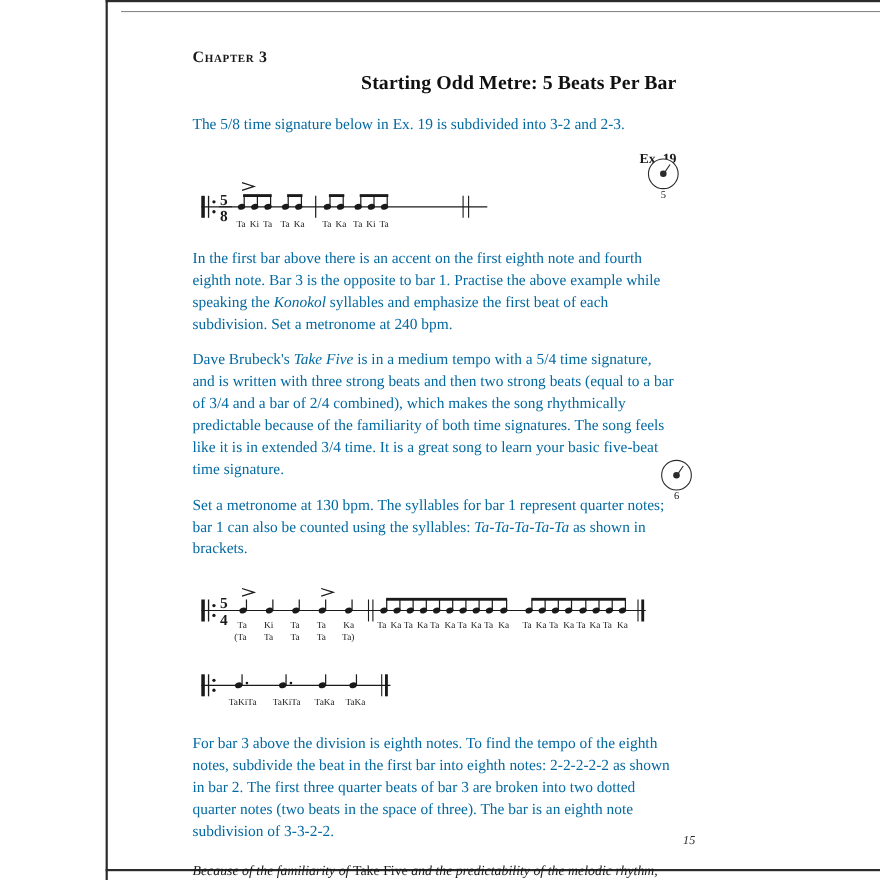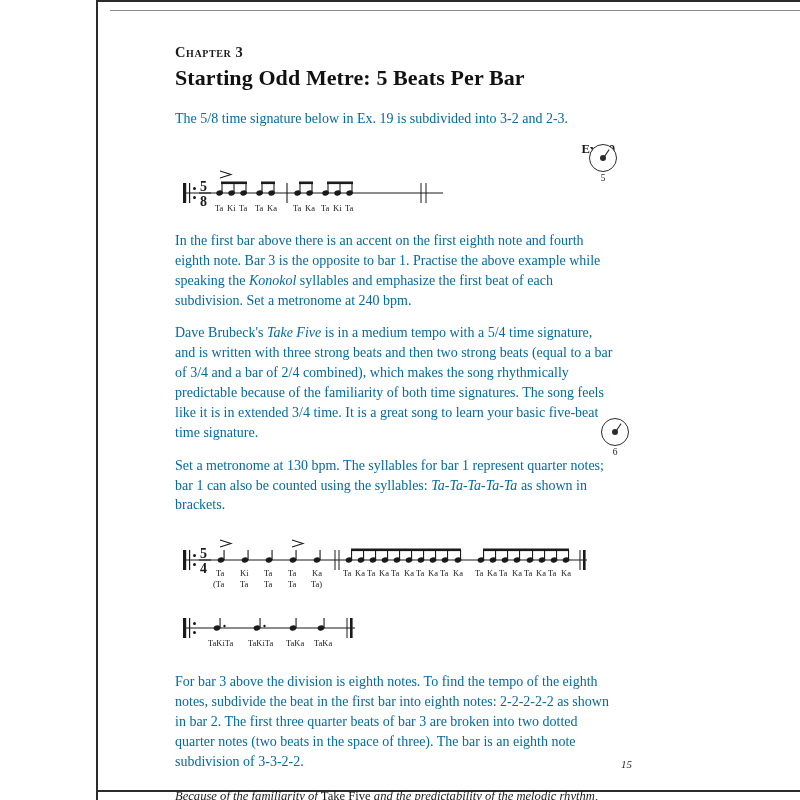--- a/index.html
+++ b/index.html
@@ -52,25 +52,26 @@
     font-family: "Liberation Serif", serif;
     font-variant: small-caps;
     font-size: 14.5px;
     letter-spacing: 0.6px;
     font-weight: bold;
     color: #1a1a1a;
     margin-bottom: 4px;
   }
   h1.title {
     font-family: "Liberation Serif", serif;
-    font-size: 22px;
+    font-size: 18px;
     font-weight: bold;
     margin: 2px 0 18px 0;
     letter-spacing: 0.1px;
     color: #111;
+    text-align: right;
   }
   p.body {
     font-size: 14px;
     line-height: 1.42;
     margin: 0 0 13px 0;
     text-align: left;
     color: #0369a1;
   }
   .ital { font-style: italic; }
   .ex-label {

